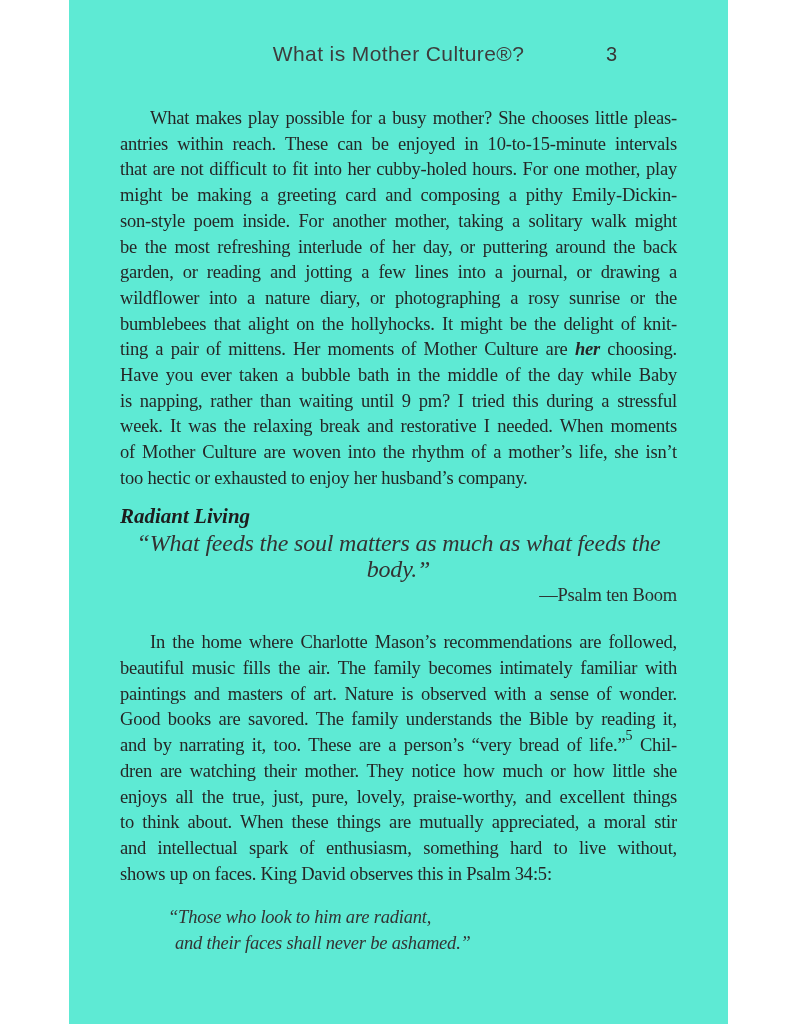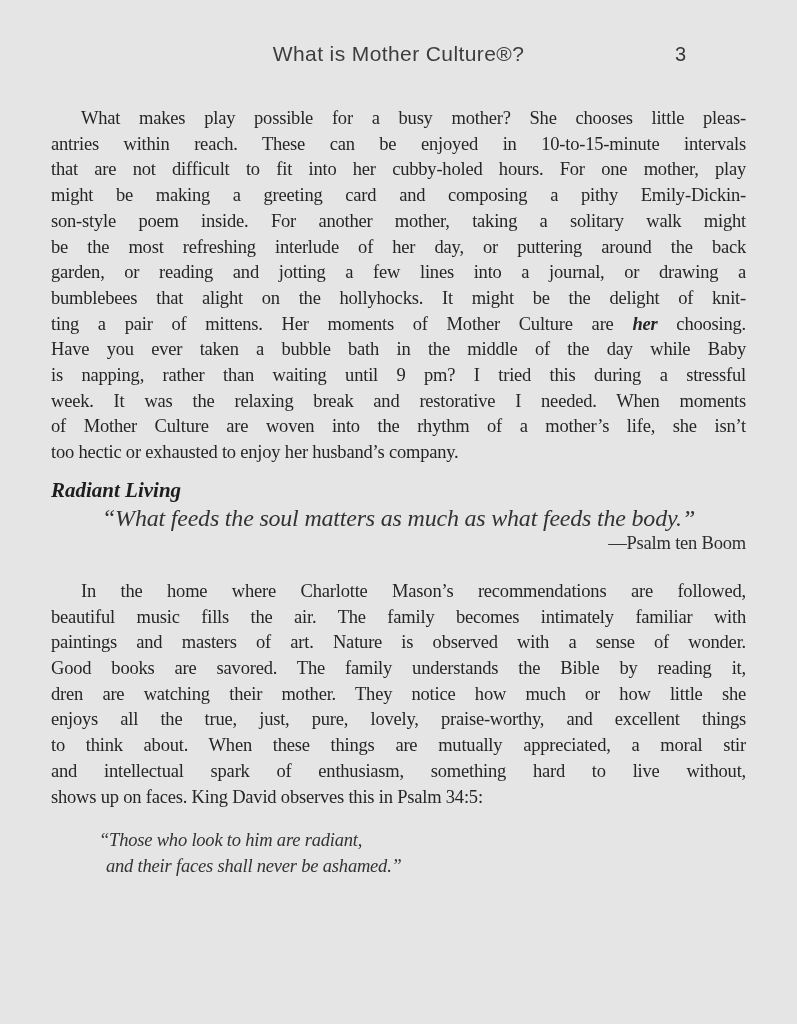--- a/index.html
+++ b/index.html
@@ -1,22 +1,22 @@
 <!DOCTYPE html>
 <html><head>
 <meta charset="utf-8">
 <style>
   * { margin: 0; padding: 0; box-sizing: border-box; }
   html, body { background: #ffffff; }
   .page {
     position: relative;
-    width: 797px;
+    width: 659px;
     height: 1024px;
     margin: 0 auto;
-    background: #e5e5e5;
+    background: #5eead4;
     overflow: hidden;
     font-family: "Liberation Serif", "DejaVu Serif", serif;
     color: #262626;
   }
   
   .running-header {
     position: relative;
     margin: 42px 85px 0 85px;
     height: 28px;
   }
@@ -110,40 +110,42 @@
   <div class="body-text">
 
     <div class="paragraph para-1">
         <div class="line first"><span>What makes play possible for a busy mother? She chooses little pleas-</span></div>
         <div class="line"><span>antries within reach. These can be enjoyed in 10-to-15-minute intervals</span></div>
         <div class="line"><span>that are not difficult to fit into her cubby-holed hours. For one mother, play</span></div>
         <div class="line"><span>might be making a greeting card and composing a pithy Emily-Dickin-</span></div>
         <div class="line"><span>son-style poem inside. For another mother, taking a solitary walk might</span></div>
         <div class="line"><span>be the most refreshing interlude of her day, or puttering around the back</span></div>
         <div class="line"><span>garden, or reading and jotting a few lines into a journal, or drawing a</span></div>
+        <div class="line"><span>wildflower into a nature diary, or photographing a rosy sunrise or the</span></div>
         <div class="line"><span>bumblebees that alight on the hollyhocks. It might be the delight of knit-</span></div>
         <div class="line"><span>ting a pair of mittens. Her moments of Mother Culture are </span><em>her</em><span> choosing.</span></div>
         <div class="line"><span>Have you ever taken a bubble bath in the middle of the day while Baby</span></div>
         <div class="line"><span>is napping, rather than waiting until 9 pm? I tried this during a stressful</span></div>
         <div class="line"><span>week. It was the relaxing break and restorative I needed. When moments</span></div>
         <div class="line"><span>of Mother Culture are woven into the rhythm of a mother’s life, she isn’t</span></div>
         <div class="line last"><span>too hectic or exhausted to enjoy her husband’s company.</span></div>
       </div>
 
     <div class="section-heading">Radiant Living</div>
 
     <div class="epigraph">“What feeds the soul matters as much as what feeds the body.”</div>
 
     <div class="epigraph-attribution">—Psalm ten Boom</div>
 
     <div class="paragraph para-2">
         <div class="line first"><span>In the home where Charlotte Mason’s recommendations are followed,</span></div>
         <div class="line"><span>beautiful music fills the air. The family becomes intimately familiar with</span></div>
         <div class="line"><span>paintings and masters of art. Nature is observed with a sense of wonder.</span></div>
         <div class="line"><span>Good books are savored. The family understands the Bible by reading it,</span></div>
+        <div class="line"><span>and by narrating it, too. These are a person’s “very bread of life.”</span><sup class="fnref">5</sup><span> Chil-</span></div>
         <div class="line"><span>dren are watching their mother. They notice how much or how little she</span></div>
         <div class="line"><span>enjoys all the true, just, pure, lovely, praise-worthy, and excellent things</span></div>
         <div class="line"><span>to think about. When these things are mutually appreciated, a moral stir</span></div>
         <div class="line"><span>and intellectual spark of enthusiasm, something hard to live without,</span></div>
         <div class="line last"><span>shows up on faces. King David observes this in Psalm 34:5:</span></div>
       </div>
 
     <div class="scripture-quote">
         <div class="line first"><span>“Those who look to him are radiant,</span></div>
         <div class="line last"><span>and their faces shall never be ashamed.”</span></div>

